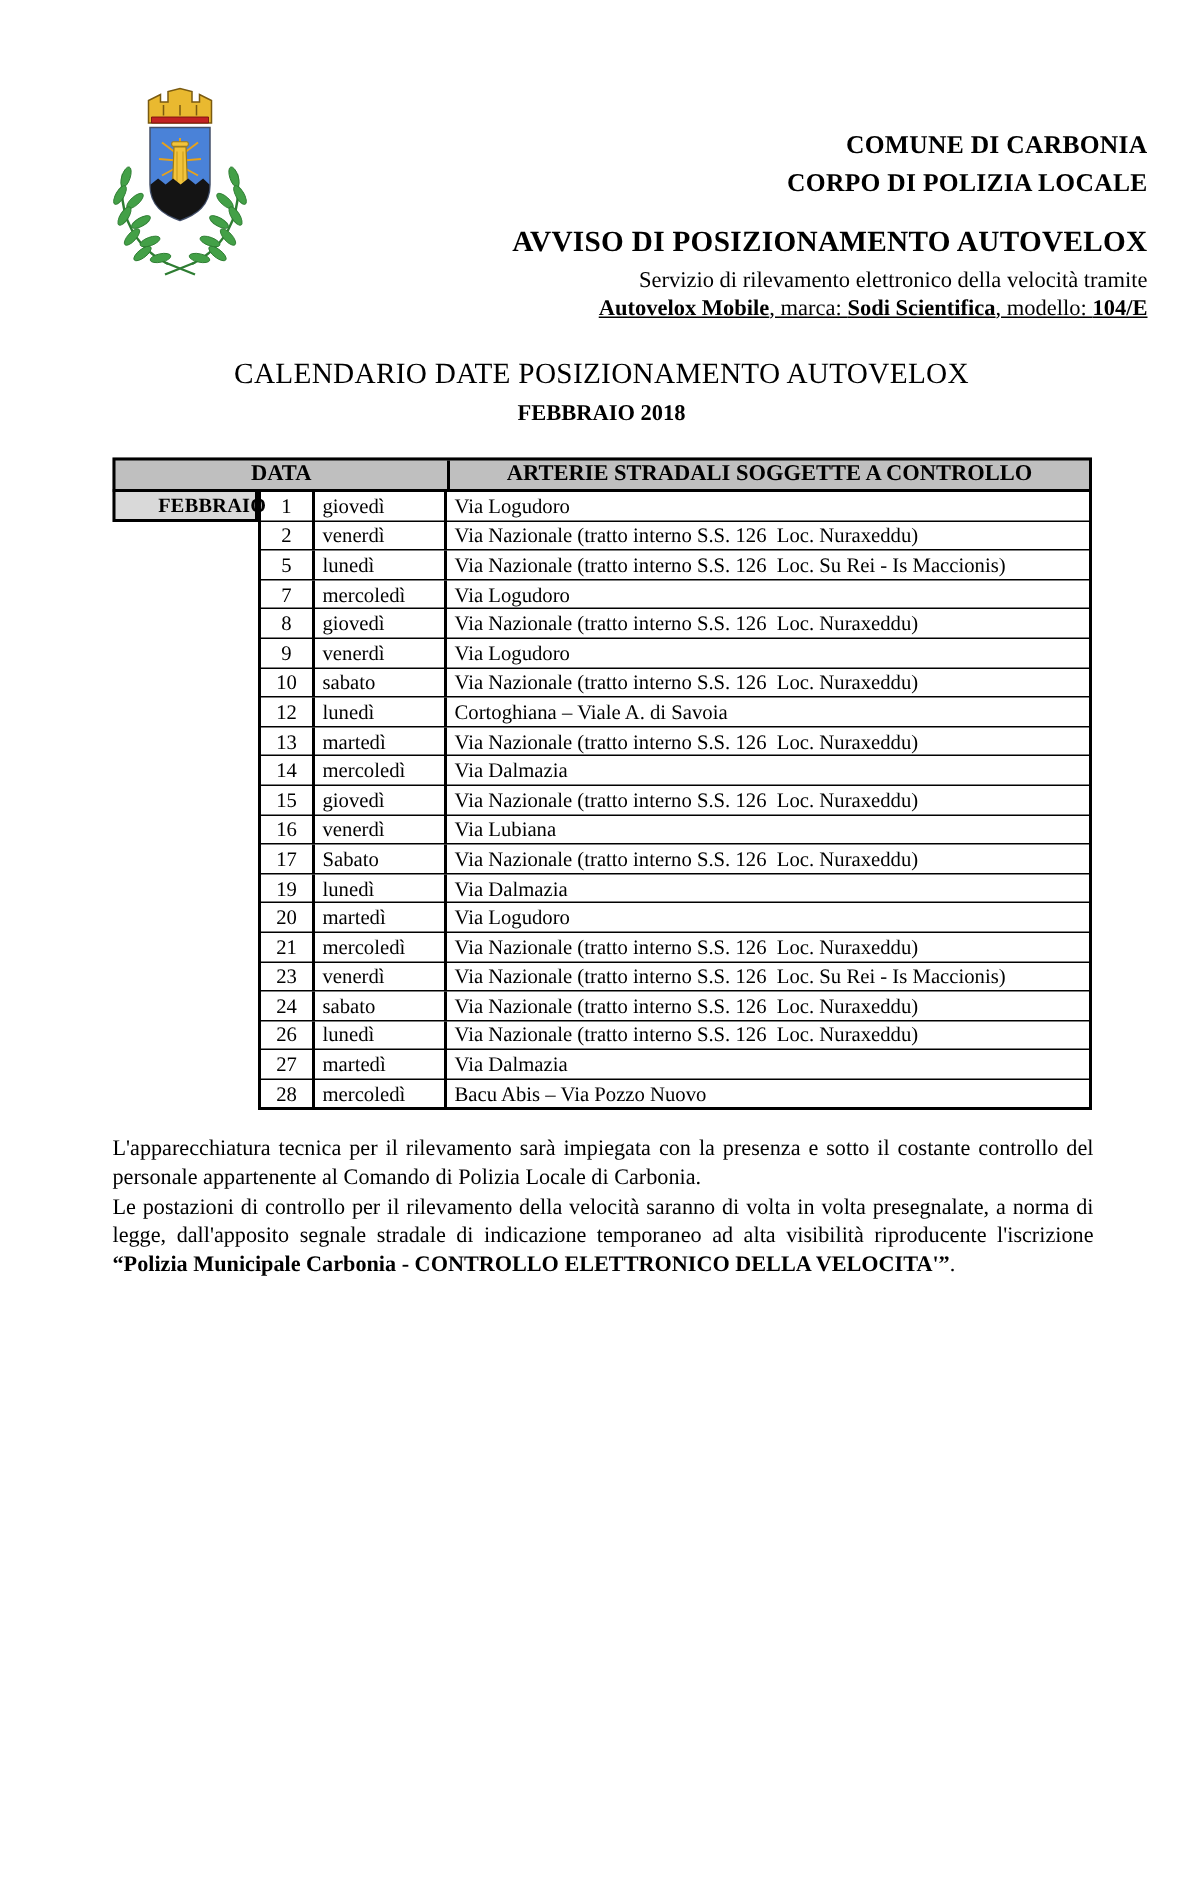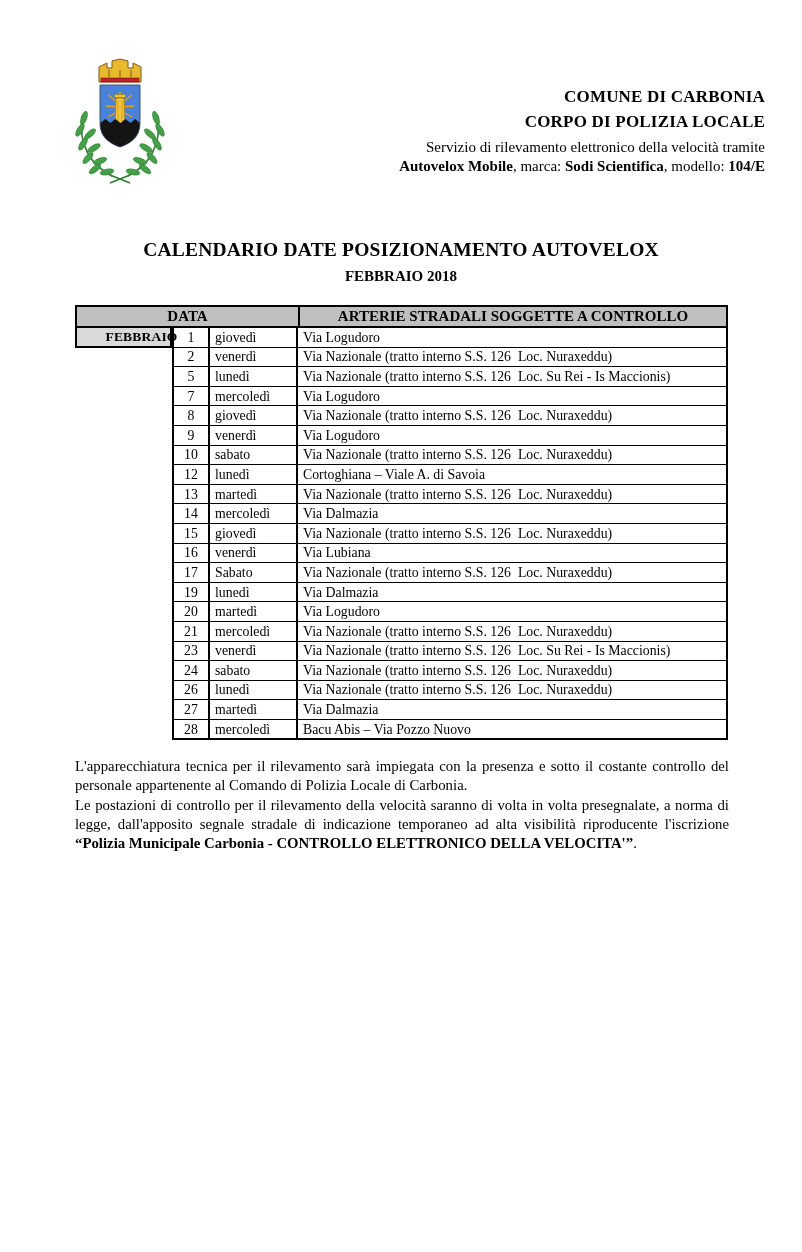--- a/index.html
+++ b/index.html
@@ -7,23 +7,23 @@
     position:relative; width:802px; height:1252px; margin:0 auto;
     background:var(--page-bg,#fff); color:#000;
     font-family:"Liberation Serif","DejaVu Serif",serif;
     overflow:hidden;
   }
   .crest { position:absolute; left:62px; top:54px; }
   .head-block { position:absolute; left:37px; top:84px; width:728px; text-align:right; }
   .org-line { font-size:17px; font-weight:bold; line-height:25px; letter-spacing:0.2px; }
   .notice-title { font-size:19.5px; font-weight:bold; line-height:24px; margin-top:16px; letter-spacing:0.2px; }
   .notice-sub { font-size:15px; line-height:19px; margin-top:4px; }
-  .device-line { font-size:15px; line-height:19px; }
+  .device-line { font-size:15px; line-height:19px;text-decoration:underline; }
   .cal-block { position:absolute; left:37px; top:238px; width:728px; text-align:center; }
-  .cal-title { font-size:19.5px; font-weight:bold; line-height:24px; letter-spacing:0.2px; }
+  .cal-title { font-size:19.5px; font-weight:normal; line-height:24px; letter-spacing:0.2px; }
   .cal-sub { font-size:15px; font-weight:bold; line-height:18px; margin-top:5px; }
 
   .tbl-header {
     position:absolute; left:75px; top:305px; width:653px; height:23px;
     display:flex; box-sizing:border-box; border:2px solid #000;
     background:var(--header-bg,#bfbfbf);
   }
   .tbl-header .th {
     display:flex; align-items:center; justify-content:center;
     font-weight:bold; font-size:15px; box-sizing:border-box; height:100%;
@@ -116,20 +116,21 @@
       <ellipse cx="38" cy="107" rx="7" ry="2.8" transform="rotate(-20 38 107)"></ellipse>
       <ellipse cx="33" cy="115" rx="7" ry="2.8" transform="rotate(-38 33 115)"></ellipse>
       <ellipse cx="45" cy="118" rx="7" ry="2.8" transform="rotate(-12 45 118)"></ellipse>
     </g>
     <path d="M48,121 L68,129 M68,121 L48,129" stroke="#2e7d32" stroke-width="1.6"></path>
   </svg>
 
   <div class="head-block">
     <div class="org-line">COMUNE DI CARBONIA</div>
     <div class="org-line">CORPO DI POLIZIA LOCALE</div>
+    <div class="notice-title">AVVISO DI POSIZIONAMENTO AUTOVELOX</div>
     <div class="notice-sub">Servizio di rilevamento elettronico della velocità tramite</div>
     <div class="device-line"><b>Autovelox Mobile</b><span>, marca: </span><b>Sodi Scientifica</b><span>, modello: </span><b>104/E</b></div>
   </div>
 
   <div class="cal-block">
     <div class="cal-title">CALENDARIO DATE POSIZIONAMENTO AUTOVELOX</div>
     <div class="cal-sub">FEBBRAIO 2018</div>
   </div>
 
   <div class="tbl-header">

